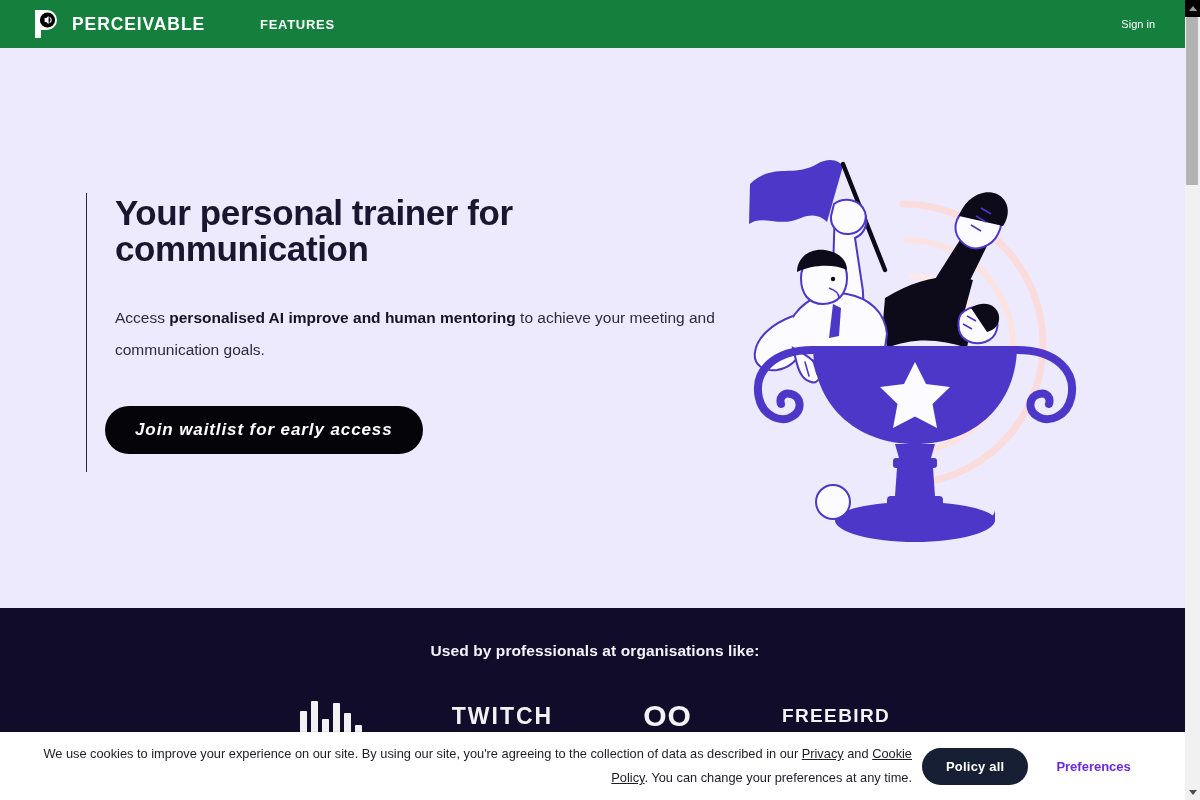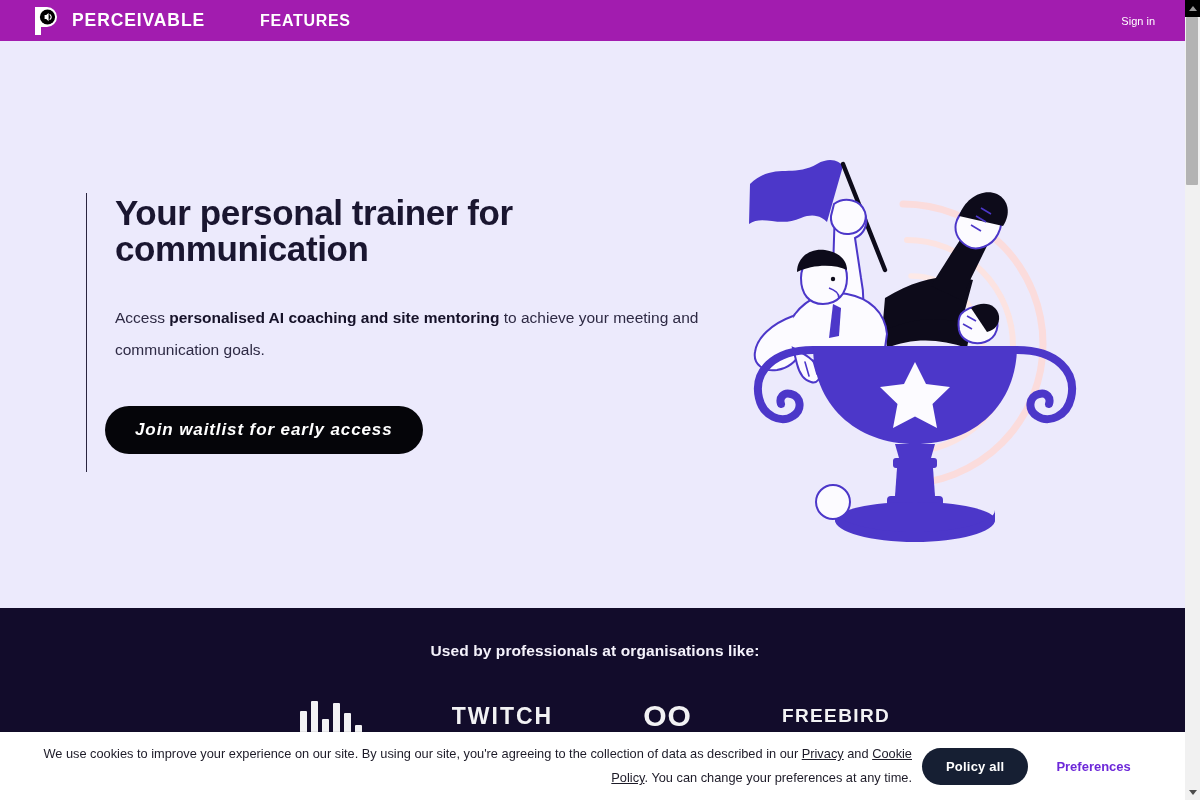--- a/index.html
+++ b/index.html
@@ -18,22 +18,22 @@
     height: 800px;
     background: #ECEAFC;
     overflow: hidden;
   }
 
   
   #header {
     position: absolute;
     top: 0; left: 0;
     width: 1190px;
-    height: 41px;
-    background: #a21caf;
+    height: 48px;
+    background: #15803d;
     display: flex;
     align-items: center;
     z-index: 40;
   }
 
   .brand {
     display: flex;
     align-items: center;
     gap: 12px;
     margin-left: 32px;
@@ -48,21 +48,21 @@
 
   .brand-name {
     color: #ffffff;
     font-size: 17.5px;
     font-weight: bold;
     letter-spacing: 0.9px;
   }
 
   .nav-link {
     color: #ffffff;
-    font-size: 16px;
+    font-size: 13px;
     font-weight: bold;
     letter-spacing: 0.7px;
     margin-left: 55px;
     cursor: pointer;
   }
 
   .signin {
     margin-left: auto;
     margin-right: 35px;
     color: #ffffff;
@@ -303,21 +303,21 @@
 
     <span class="signin">Sign in</span>
   </div>
 
   <div id="hero">
 
     <div id="hero-copy">
       <h1 id="hero-title">Your personal trainer for communication</h1>
 
       <p id="hero-sub">
-        <span>Access </span><b>personalised AI coaching and site mentoring</b><span> to achieve your meeting and communication goals.</span>
+        <span>Access </span><b>personalised AI improve and human mentoring</b><span> to achieve your meeting and communication goals.</span>
       </p>
 
       <button id="cta">Join waitlist for early access</button>
     </div>
 
     <div id="illo">
       <svg viewBox="0 0 370 420" xmlns="http://www.w3.org/2000/svg">
 
         <g fill="none" stroke="#FBDCDC" stroke-width="7" stroke-linecap="round">
           <path d="M168 56 A140 140 0 1 1 168 336"></path>

